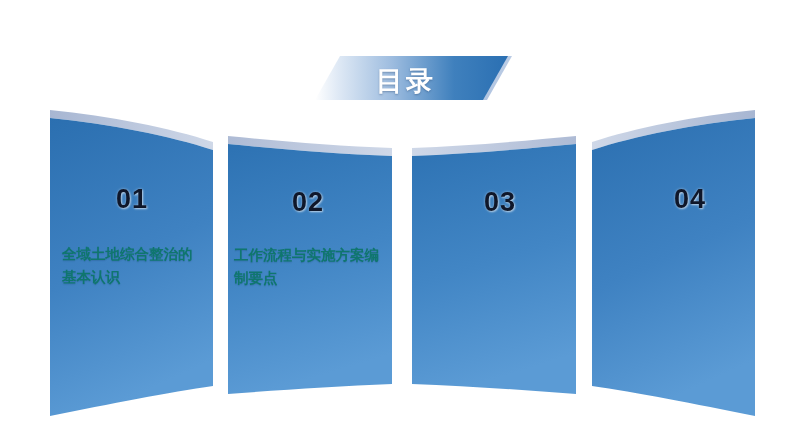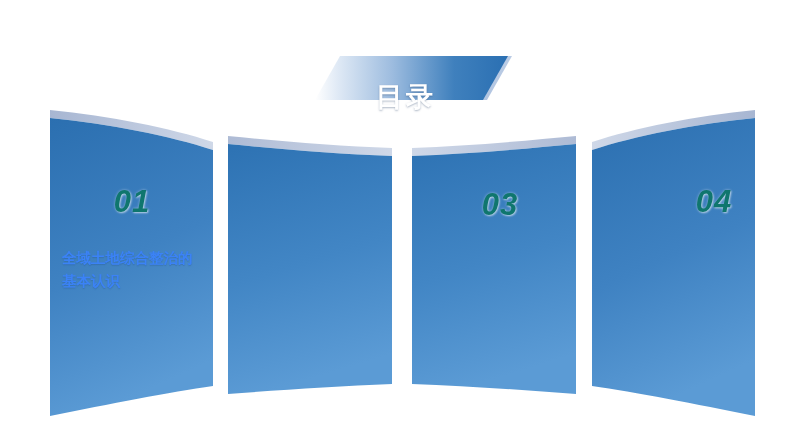--- a/index.html
+++ b/index.html
@@ -23,21 +23,21 @@
     position: absolute;
     left: 0;
     top: 0;
     width: 804px;
     height: 447px;
     pointer-events: none;
   }
   #title-text {
     position: absolute;
     left: 336px;
-    top: 76px;
+    top: 60px;
     width: 140px;
     height: 42px;
     display: flex;
     align-items: center;
     justify-content: center;
     color: #ffffff;
     font-size: 27px;
     font-weight: bold;
     letter-spacing: 3px;
     text-shadow: 0 1px 2px rgba(20,50,90,0.35);
@@ -50,45 +50,44 @@
     top: 0;
     width: 804px;
     height: 447px;
   }
   .panel-content {
     position: absolute;
     text-align: left;
     color: #ffffff;
   }
   .panel-num {
-    font-size: 31px;
+    font-size: 27px;
     font-weight: bold;
-    font-style: italic;
-    color: #0f766e;
+    color: #0f172a;
     letter-spacing: 1px;
     text-shadow: 1px 1px 2px rgba(255,255,255,0.55),
                  0 0 3px rgba(255,255,255,0.4);
     line-height: 1;
     margin: 0 0 30px 0;
     text-align: center;
   }
   .panel-label {
     font-size: 14.5px;
     font-weight: bold;
     line-height: 1.6;
-    color: #3b82f6;
+    color: #0f766e;
     margin: 0;
     text-shadow: 0 1px 1px rgba(30,70,120,0.25);
   }
 
   
   #p1-content { left: 62px;  top: 186px; width: 140px; }
   #p2-content { left: 234px; top: 189px; width: 148px; }
   #p3-content { left: 426px; top: 189px; width: 148px; }
-  #p4-content { left: 644px; top: 186px; width: 140px; }
+  #p4-content { left: 620px; top: 186px; width: 140px; }
 
   #p1-content .panel-num { margin-bottom: 30px; }
   #p2-content .panel-num { margin-bottom: 28px; }
   #p3-content .panel-num { margin-bottom: 28px; }
   #p4-content .panel-num { margin-bottom: 30px; }
 </style>
 </head>
 <body>
 
 <div id="slide">
@@ -149,20 +148,24 @@
       <linearGradient id="p2Top" x1="0" y1="0" x2="1" y2="0">
         <stop offset="0%" stop-color="#aebbd5"></stop>
         <stop offset="100%" stop-color="#cfd8e8"></stop>
       </linearGradient>
     </defs>
     <path d="M228,136 C280,141 338,146 392,148 L392,156 C338,154 280,149 228,144 Z" fill="url(#p2Top)"></path>
     <path d="M228,144 C280,149 338,154 392,156
              L392,384
              C338,386 280,390 228,394 Z" fill="url(#p2Fill)"></path>
   </svg>
+  <div id="p2-content" class="panel-content">
+    <div class="panel-num">02</div>
+    <div class="panel-label">工作流程与实施方案编制要点</div>
+  </div>
 
   <svg class="panel" viewBox="0 0 804 447">
     <defs>
       <linearGradient id="p3Fill" x1="0" y1="0" x2="0.2" y2="1">
         <stop offset="0%" stop-color="#2d72b3"></stop>
         <stop offset="55%" stop-color="#4286c5"></stop>
         <stop offset="100%" stop-color="#5b9bd5"></stop>
       </linearGradient>
       <linearGradient id="p3Top" x1="0" y1="0" x2="1" y2="0">
         <stop offset="0%" stop-color="#cfd8e8"></stop>

